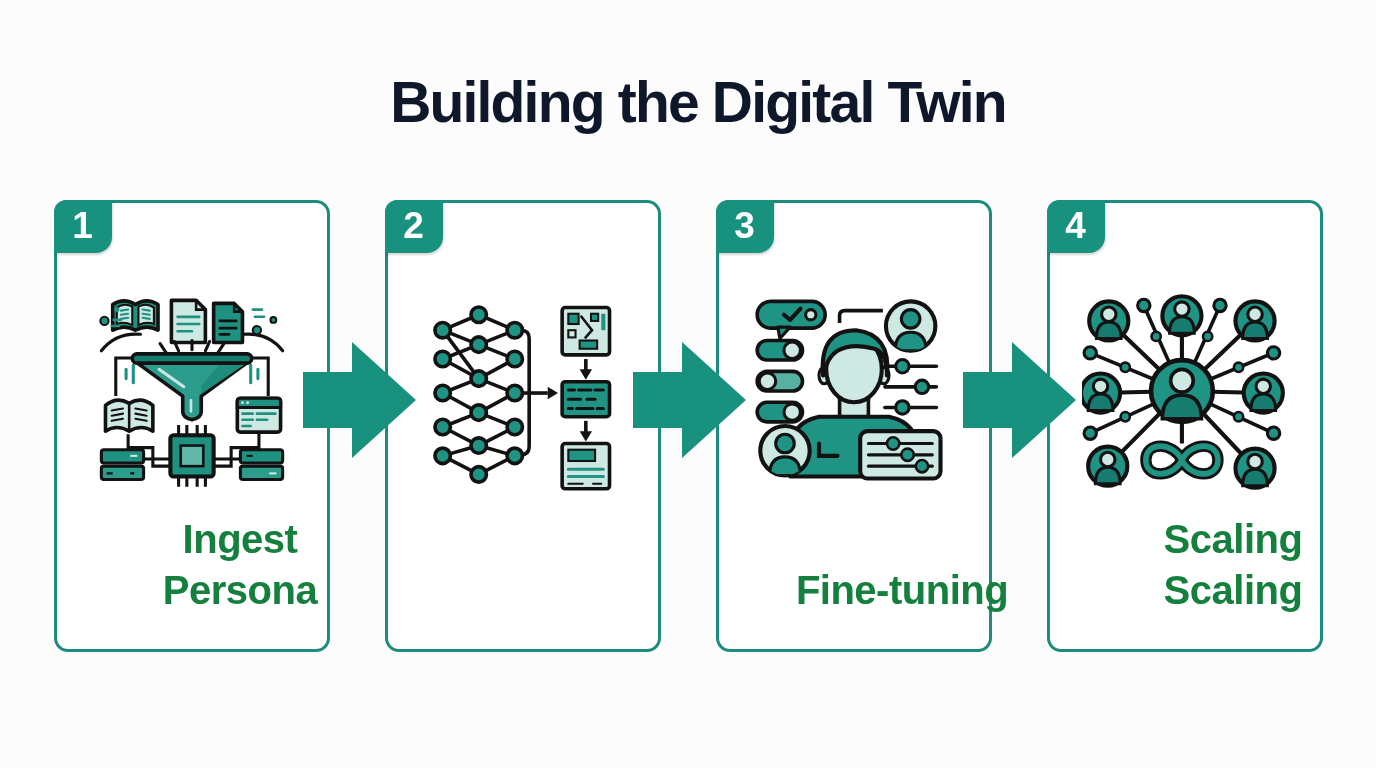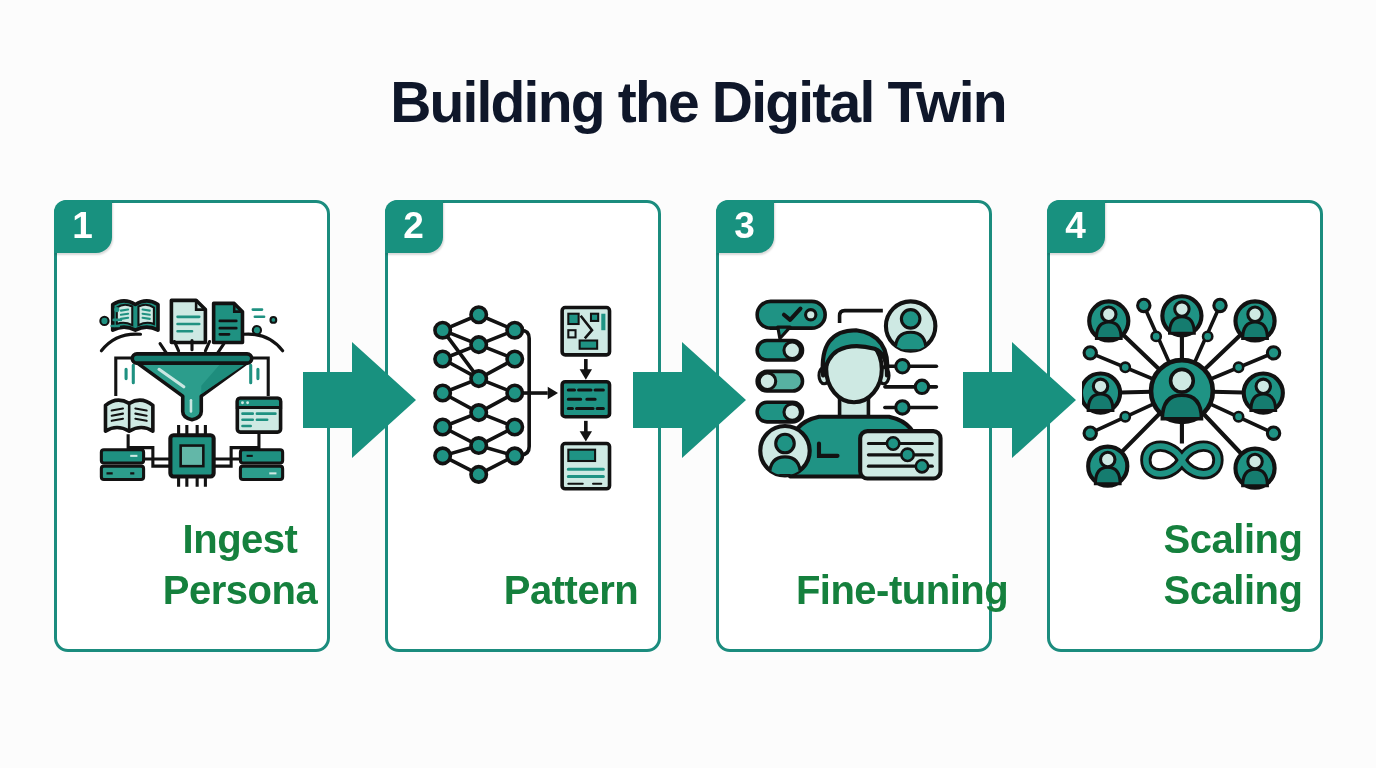--- a/index.html
+++ b/index.html
@@ -194,21 +194,20 @@
 
           <g>
             <rect x="138" y="150" width="46" height="44" rx="3" fill="#CEE9E3" stroke="#121212" stroke-width="3.5"></rect>
             <rect x="144" y="156" width="26" height="11" fill="#1F9384" stroke="#121212" stroke-width="2"></rect>
             <path d="M144,175 H178 M144,182 H178" stroke="#1F9384" stroke-width="3" stroke-linecap="round"></path>
             <path d="M144,189 H158 M168,189 H176" stroke="#121212" stroke-width="2" stroke-linecap="round"></path>
           </g>
         </svg>
       </div>
       <div class="card-label">
-        <div>Pattern</div>
       </div>
     </div>
 
     <div class="card">
       <div class="badge">3</div>
       <div class="icon-wrap">
         <svg viewBox="0 0 200 200">
           <defs>
             <clipPath id="p3tr">
                 <circle cx="155" cy="36" r="24"></circle>

